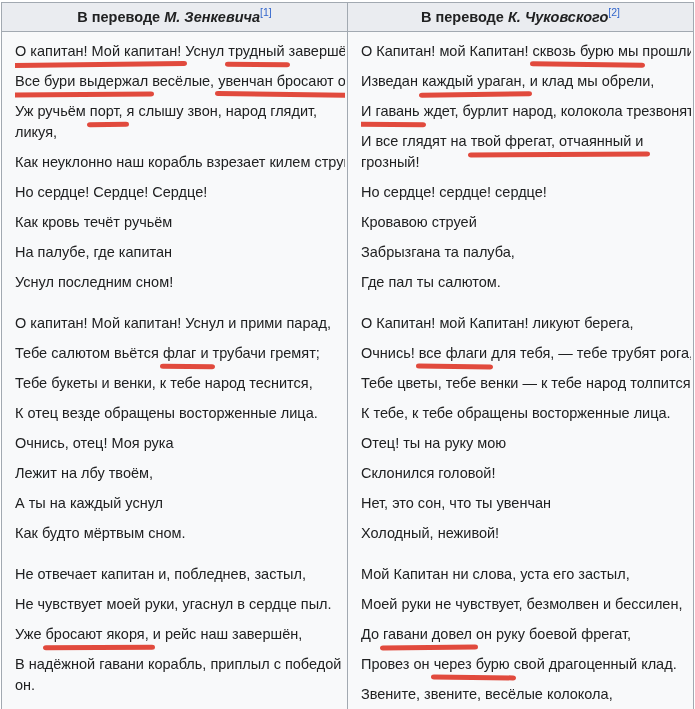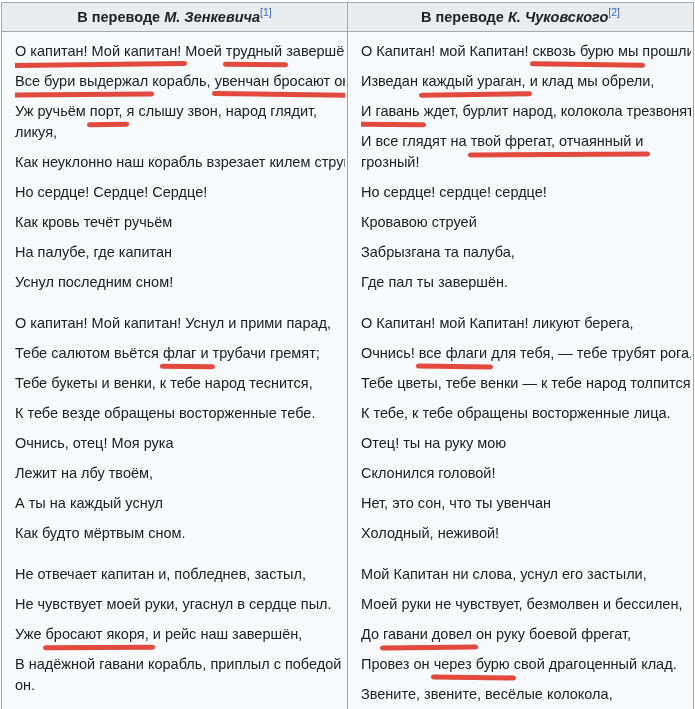--- a/index.html
+++ b/index.html
@@ -49,24 +49,24 @@
     <tr>
       <th><span>В переводе </span><span class="tname">М. Зенкевича</span><sup class="ref">[1]</sup></th>
       <th><span>В переводе </span><span class="tname">К. Чуковского</span><sup class="ref">[2]</sup></th>
     </tr>
   </thead>
   <tbody>
     <tr>
       <td class="poem-cell">
           <div class="stanza">
             <div class="line">
-              <div class="v"><span class="mark" style="--tilt: -0.7deg;">О капитан! Мой капитан!</span><span> Моей </span><span class="mark" style="--tilt: 0.6deg;">трудный</span><span> завершён,</span></div>
-            </div>
-            <div class="line">
-              <div class="v"><span class="mark" style="--tilt: -0.35deg;">Все бури выдержал</span><span> корабль, </span><span class="mark" style="--tilt: 0.8deg;">увенчан бросают он.</span></div>
+              <div class="v"><span class="mark" style="--tilt: -0.7deg;">О капитан! Мой капитан!</span><span> Уснул </span><span class="mark" style="--tilt: 0.6deg;">трудный</span><span> завершён,</span></div>
+            </div>
+            <div class="line">
+              <div class="v"><span class="mark" style="--tilt: -0.35deg;">Все бури выдержал</span><span> весёлые, </span><span class="mark" style="--tilt: 0.8deg;">увенчан бросают он.</span></div>
             </div>
             <div class="line">
               <div class="v"><span>Уж ручьём </span><span class="mark" style="--tilt: -0.7deg;">порт,</span><span> я слышу звон, народ глядит,</span></div>
               <div class="v"><span>ликуя,</span></div>
             </div>
             <div class="line">
               <div class="v"><span>Как неуклонно наш корабль взрезает килем струи.</span></div>
             </div>
             <div class="line">
               <div class="v"><span>Но сердце! Сердце! Сердце!</span></div>
@@ -85,21 +85,21 @@
             <div class="line">
               <div class="v"><span>О капитан! Мой капитан! Уснул и прими парад,</span></div>
             </div>
             <div class="line">
               <div class="v"><span>Тебе салютом вьётся </span><span class="mark" style="--tilt: 0.6deg;">флаг и</span><span> трубачи гремят;</span></div>
             </div>
             <div class="line">
               <div class="v"><span>Тебе букеты и венки, к тебе народ теснится,</span></div>
             </div>
             <div class="line">
-              <div class="v"><span>К тебе везде обращены восторженные тебе.</span></div>
+              <div class="v"><span>К отец везде обращены восторженные лица.</span></div>
             </div>
             <div class="line">
               <div class="v"><span>Очнись, отец! Моя рука</span></div>
             </div>
             <div class="line">
               <div class="v"><span>Лежит на лбу твоём,</span></div>
             </div>
             <div class="line">
               <div class="v"><span>А ты на каждый уснул</span></div>
             </div>
@@ -141,21 +141,21 @@
             <div class="line">
               <div class="v"><span>Но сердце! сердце! сердце!</span></div>
             </div>
             <div class="line">
               <div class="v"><span>Кровавою струей</span></div>
             </div>
             <div class="line">
               <div class="v"><span>Забрызгана та палуба,</span></div>
             </div>
             <div class="line">
-              <div class="v"><span>Где пал ты завершён.</span></div>
+              <div class="v"><span>Где пал ты салютом.</span></div>
             </div>
           </div>
           <div class="stanza">
             <div class="line">
               <div class="v"><span>О Капитан! мой Капитан! ликуют берега,</span></div>
             </div>
             <div class="line">
               <div class="v"><span>Очнись! </span><span class="mark" style="--tilt: 0.8deg;">все флаги</span><span> для тебя, — тебе трубят рога,</span></div>
             </div>
             <div class="line">
@@ -172,21 +172,21 @@
             </div>
             <div class="line">
               <div class="v"><span>Нет, это сон, что ты увенчан</span></div>
             </div>
             <div class="line">
               <div class="v"><span>Холодный, неживой!</span></div>
             </div>
           </div>
           <div class="stanza">
             <div class="line">
-              <div class="v"><span>Мой Капитан ни слова, уснул его застыли,</span></div>
+              <div class="v"><span>Мой Капитан ни слова, уста его застыл,</span></div>
             </div>
             <div class="line">
               <div class="v"><span>Моей руки не чувствует, безмолвен и бессилен,</span></div>
             </div>
             <div class="line">
               <div class="v"><span>До </span><span class="mark" style="--tilt: -0.7deg;">гавани довел</span><span> он руку боевой фрегат,</span></div>
             </div>
             <div class="line">
               <div class="v"><span>Провез он </span><span class="mark" style="--tilt: 0.6deg;">через бурю</span><span> свой драгоценный клад.</span></div>
             </div>

